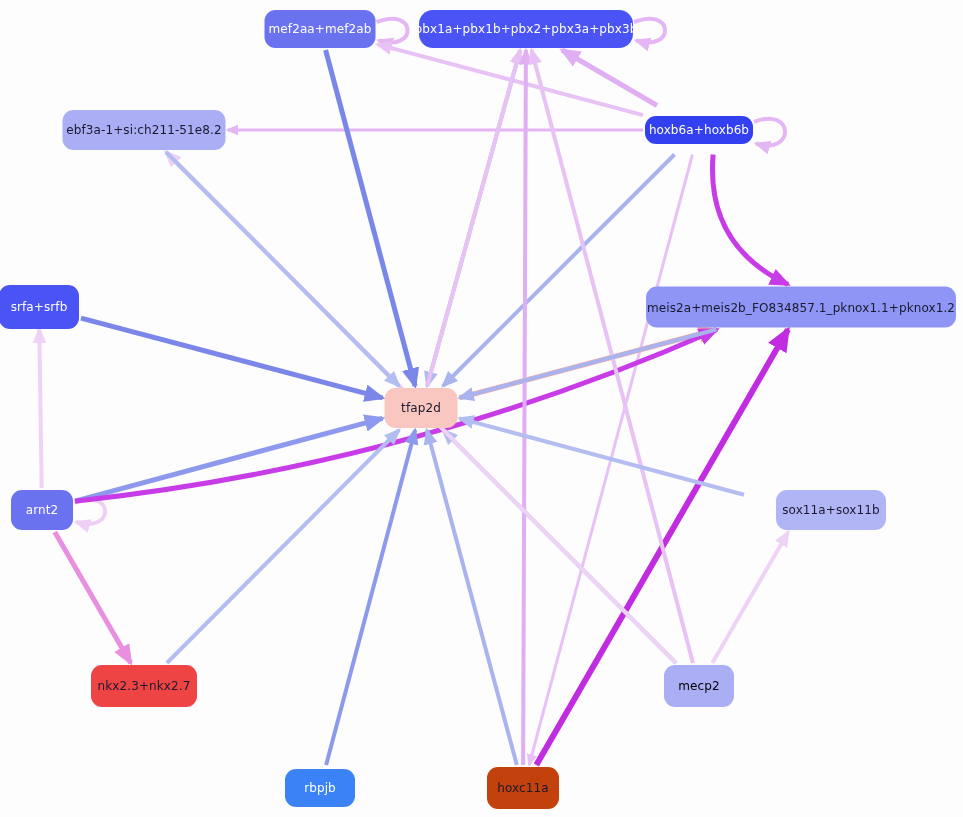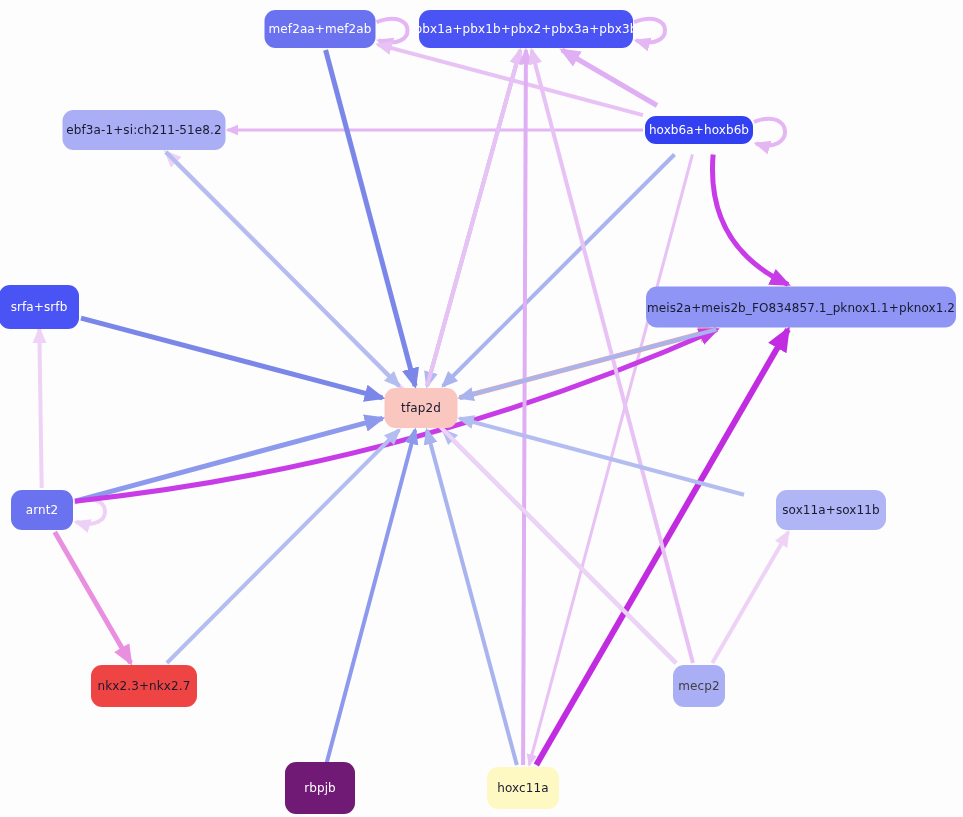--- a/index.html
+++ b/index.html
@@ -123,21 +123,21 @@
         <path d="M 712.3295454545455 663 L 788.25 532" fill="none" stroke="#eed3f7" stroke-width="4" stroke-linecap="butt" marker-end="url(#meed3f7)"></path>
         <path d="M 744 494.7 L 459.5 418.3342105263158" fill="none" stroke="#b4bdf0" stroke-width="4" stroke-linecap="butt" marker-end="url(#mb4bdf0)"></path>
         <path d="M 716.3465346534654 329.5 L 459.5 397.7671052631579" fill="none" stroke="#a9b4ee" stroke-width="4" stroke-linecap="butt" marker-end="url(#ma9b4ee)"></path>
         <path d="M 165.9208633093525 152 L 399.0791366906475 386" fill="none" stroke="#b4bdf0" stroke-width="4" stroke-linecap="butt" marker-end="url(#mb4bdf0)"></path>
       </g>
   </svg>
   <div id="nodes-layer">
       <div class="node" style="left: 320px; top: 29px; width: 111px; height: 38px; background: rgb(107, 114, 240); color: rgb(255, 255, 255);">
         <span class="node-label">mef2aa+mef2ab</span>
       </div>
-      <div class="node" style="left: 526px; top: 29px; width: 214px; height: 38px; background: rgb(74, 83, 243); color: rgb(255, 255, 255);">
+      <div class="node" style="left: 526px; top: 29px; width: 214px; height: 38px; background: rgb(74, 83, 243); color: rgb(255, 255, 255); border-radius: 14px;">
         <span class="node-label">pbx1a+pbx1b+pbx2+pbx3a+pbx3b</span>
       </div>
       <div class="node" style="left: 144px; top: 130px; width: 163px; height: 40px; background: rgb(169, 174, 245); color: rgb(26, 26, 46);">
         <span class="node-label">ebf3a-1+si:ch211-51e8.2</span>
       </div>
       <div class="node" style="left: 699px; top: 130px; width: 108px; height: 28px; background: rgb(51, 64, 242); color: rgb(255, 255, 255);">
         <span class="node-label">hoxb6a+hoxb6b</span>
       </div>
       <div class="node" style="left: 39px; top: 307px; width: 80px; height: 44px; background: rgb(74, 83, 243); color: rgb(255, 255, 255);">
         <span class="node-label">srfa+srfb</span>
@@ -150,23 +150,23 @@
       </div>
       <div class="node" style="left: 42px; top: 510px; width: 62px; height: 40px; background: rgb(107, 114, 240); color: rgb(255, 255, 255);">
         <span class="node-label">arnt2</span>
       </div>
       <div class="node" style="left: 801px; top: 510px; width: 110px; height: 40px; background: rgb(176, 181, 246); color: rgb(26, 26, 46); margin-left: 30px;">
         <span class="node-label">sox11a+sox11b</span>
       </div>
       <div class="node" style="left: 144px; top: 686px; width: 106px; height: 42px; background: #ef4444; color: rgb(26, 26, 46);">
         <span class="node-label">nkx2.3+nkx2.7</span>
       </div>
-      <div class="node" style="left: 699px; top: 686px; width: 52px; height: 42px; background: rgb(169, 174, 245); color: #404040;">
+      <div class="node" style="left: 699px; top: 686px; width: 70px; height: 42px; background: rgb(169, 174, 245); color: #000000;">
         <span class="node-label">mecp2</span>
       </div>
-      <div class="node" style="left: 320px; top: 788px; width: 70px; height: 52px; background: #701a75; color: rgb(255, 255, 255);">
+      <div class="node" style="left: 320px; top: 788px; width: 70px; height: 38px; background: #3b82f6; color: rgb(255, 255, 255);">
         <span class="node-label">rbpjb</span>
       </div>
-      <div class="node" style="left: 523px; top: 788px; width: 72px; height: 42px; background: #fef9c3; color: rgb(26, 26, 46);">
+      <div class="node" style="left: 523px; top: 788px; width: 72px; height: 42px; background: #c2410c; color: rgb(26, 26, 46);">
         <span class="node-label">hoxc11a</span>
       </div>
     </div>
 </div>
 
 </body></html>

